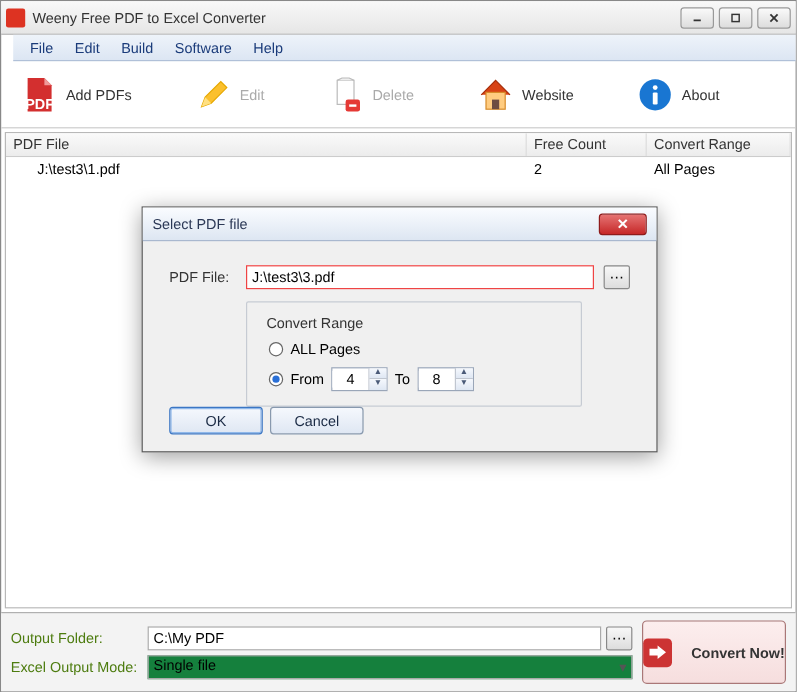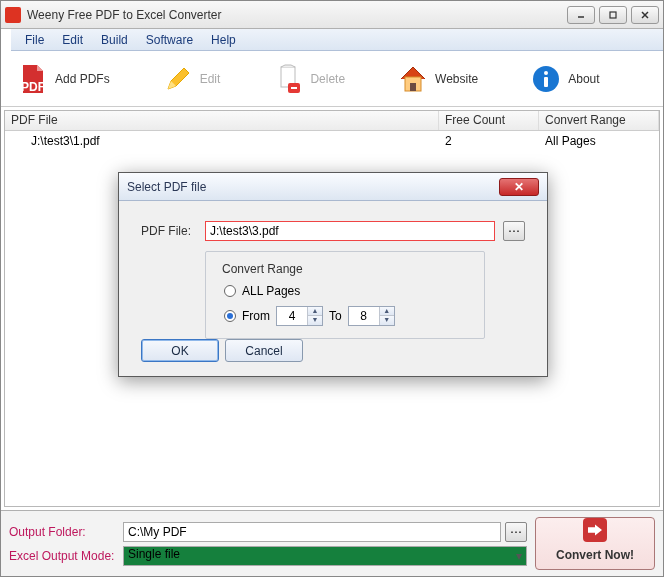--- a/index.html
+++ b/index.html
@@ -29,26 +29,26 @@
 .col-file { flex:1; }
 .col-page { width:100px; }
 .col-range { width:120px; }
 .list-body { flex:1; background:#fff; }
 .list-row { display:flex; padding:2px 0;margin-left:20px; }
 .list-row .cell { padding:1px 6px; }
 
 .bottom-bar { height:66px; border-top:1px solid #b0b0b0; background:#f3f3f3; padding:6px 8px; display:flex; gap:8px; align-items:stretch;}
 .bottom-left { flex:1; display:flex; flex-direction:column; gap:4px; justify-content:center;}
 .field-row { display:flex; align-items:center; gap:4px; }
-.field-label { width:110px; text-align:left; color:#be185d;}
+.field-label { width:110px; text-align:left; color:#4d7c0f;}
 .field-input { flex:1; height:20px; border:1px solid #aaa; background:#fff; padding:0 4px; }
 .browse-btn { width:22px; height:20px; border:1px solid #888; background:linear-gradient(#f8f8f8,#ddd); border-radius:2px; display:flex; align-items:center; justify-content:center; cursor:pointer;}
 .select { flex:1; height:20px; border:1px solid #aaa; background:#15803d; padding:0 4px; position:relative;}
 .select::after{content:"▾"; position:absolute; right:4px; top:2px; color:#555;}
-.convert-btn { width:120px; border:1px solid #a77; background:linear-gradient(#fceeee,#f6dede); border-radius:4px; display:flex; align-items:center; justify-content:flex-start; gap:6px; font-weight:bold; color:#333; cursor:pointer;flex-direction:column;}
+.convert-btn { width:120px; border:1px solid #a77; background:linear-gradient(#fceeee,#f6dede); border-radius:4px; display:flex; align-items:center; justify-content:space-between; gap:6px; font-weight:bold; color:#333; cursor:pointer;}
 .convert-icon{ width:24px;height:24px;background:#c33;border-radius:4px; position:relative;}
 .convert-icon::after{content:""; position:absolute; inset:5px; background:#fff; clip-path:polygon(0 30%,50% 30%,50% 10%,100% 50%,50% 90%,50% 70%,0 70%);}
 
 .modal-overlay { position:absolute; inset:0; }
 .dialog { position:absolute; left:118px; top:172px; width:430px; background:#f0f0f0; border:1px solid #5a5a5a; box-shadow:0 4px 18px rgba(0,0,0,.4); }
 .dialog-title { height:28px; background:linear-gradient(#fafcff,#dde6f2); border-bottom:1px solid #a9b8cf; display:flex; align-items:center; padding:0 8px;}
 .dialog-title .t { flex:1; color:#2b3856;}
 .dlg-close { width:40px; height:18px; background:linear-gradient(#e57373,#c62828); border:1px solid #8e1b1b; border-radius:3px; display:flex; align-items:center; justify-content:center; color:#fff; font-weight:bold; cursor:pointer;}
 .dialog-body { padding:20px 22px 14px; }
 .dlg-row { display:flex; align-items:center; gap:8px; margin-bottom:10px;}

